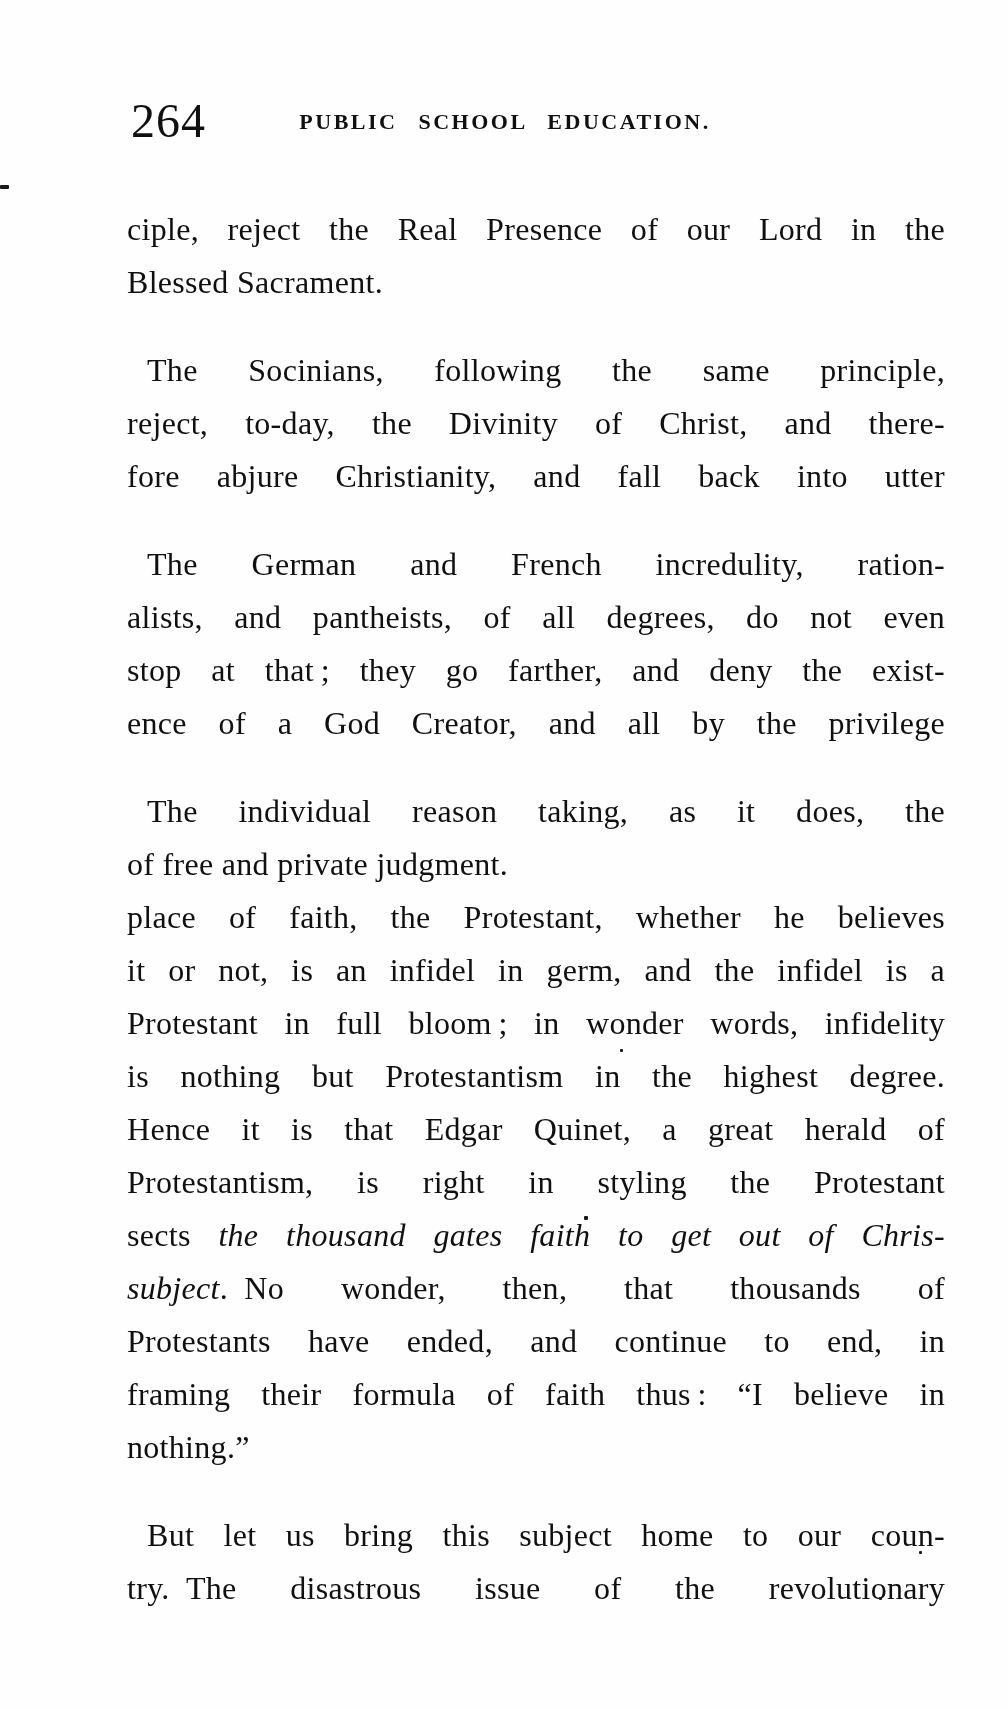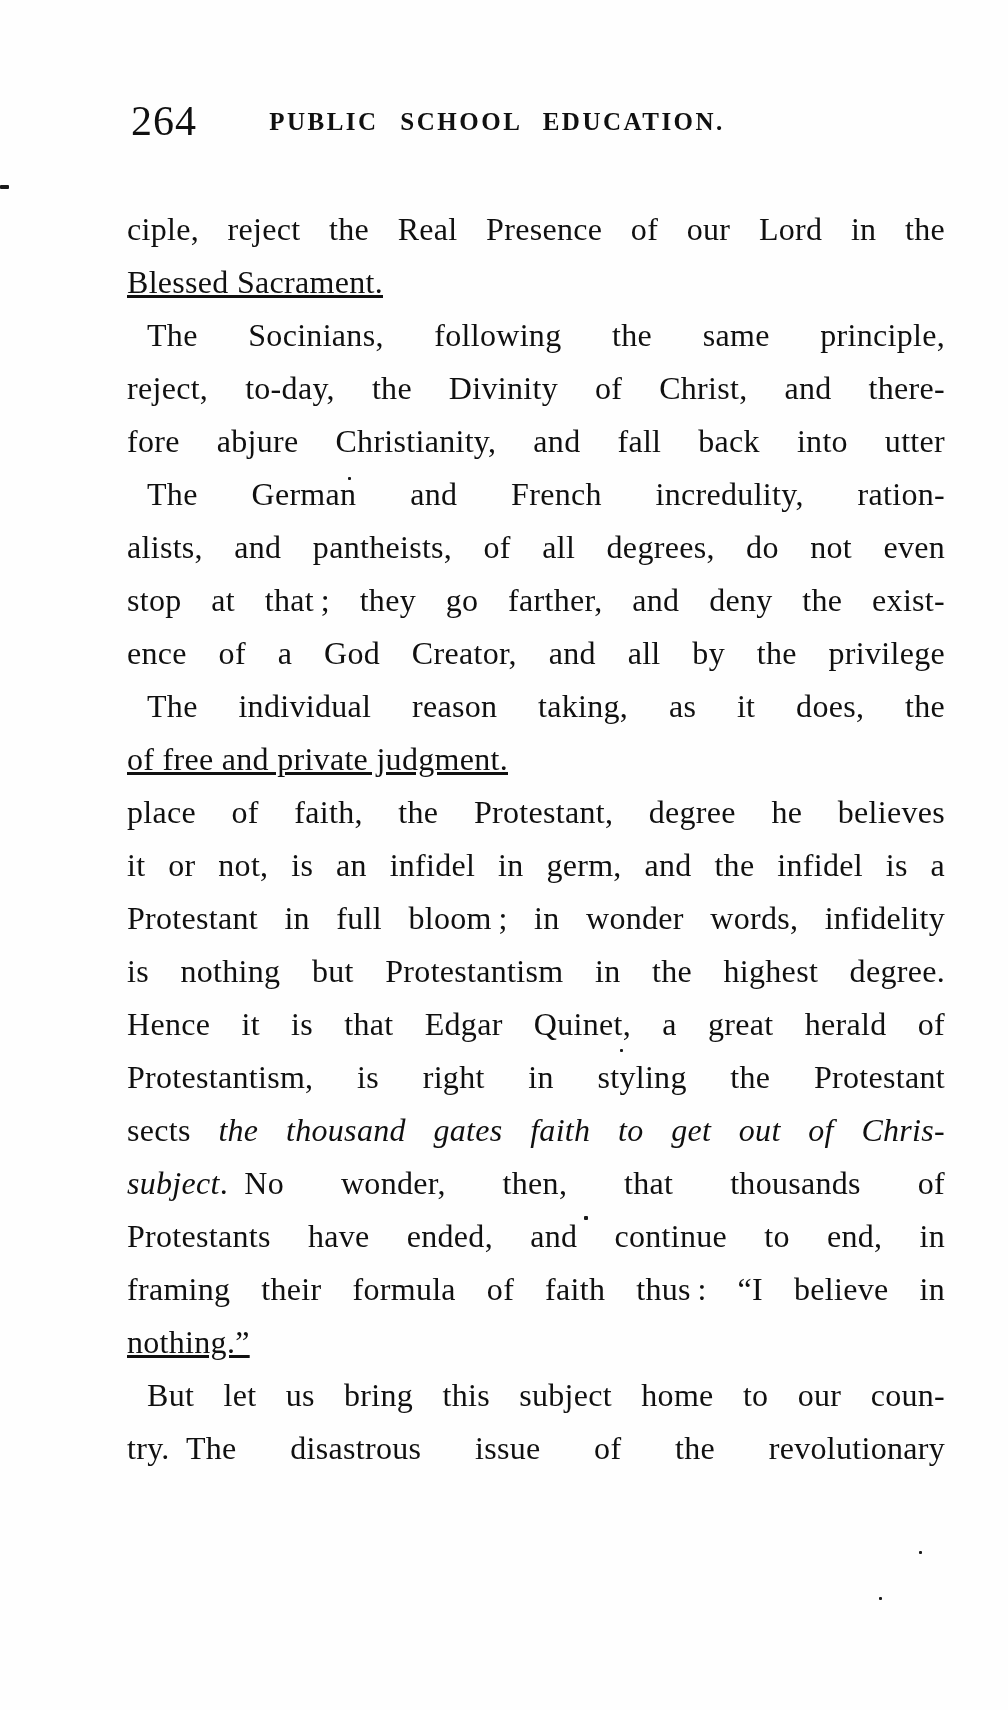--- a/index.html
+++ b/index.html
@@ -9,32 +9,32 @@
     height: 1710px;
     background: #fefefe;
     overflow: hidden;
     font-family: "Liberation Serif", "DejaVu Serif", serif;
     color: #101010;
   }
   .page-number {
     position: absolute;
     left: 131px;
     top: 97px;
-    font-size: 42px;
+    font-size: 48px;
     line-height: 48px;
     letter-spacing: 1px;
     text-align: center;
   }
   .running-title {
     position: absolute;
-    left: 127px;
+    left: 135px;
     top: 104px;
     width: 740px;
     text-align: center;
-    font-size: 25px;
+    font-size: 22px;
     line-height: 36px;
     font-weight: 700;
     letter-spacing: 2.5px;
     word-spacing: 13px;
     white-space: nowrap;
   }
   .page-body {
     position: absolute;
     left: 127px;
     top: 203px;
@@ -43,22 +43,22 @@
   .line {
     box-sizing: border-box;
     height: 53px;
     line-height: 53px;
     font-size: 32px;
     letter-spacing: 0.3px;
     white-space: nowrap;
     text-align: justify;
     text-align-last: justify;
   }
-  .line.ind { padding-left: 20px; }
-  .line.pend { text-align: left; text-align-last: left; text-decoration: underline; }
+  .line.ind { padding-left: 20px; margin-top: 35px; }
+  .line.pend { text-align: left; text-align-last: left; }
   .line em { font-style: italic; }
   .speck {
     position: absolute;
     background: #1a1a1a;
     border-radius: 1px;
   }
 </style>
 </head>
 <body>
 
@@ -73,21 +73,21 @@
       <div class="line pend"><span>Blessed Sacrament.</span></div>
       <div class="line ind"><span>The Socinians, following the same principle,</span></div>
       <div class="line"><span>reject, to-day, the Divinity of Christ, and there-</span></div>
       <div class="line"><span>fore abjure Christianity, and fall back into utter</span></div>
       <div class="line ind"><span>The German and French incredulity, ration-</span></div>
       <div class="line"><span>alists, and pantheists, of all degrees, do not even</span></div>
       <div class="line"><span>stop at that ; they go farther, and deny the exist-</span></div>
       <div class="line"><span>ence of a God Creator, and all by the privilege</span></div>
       <div class="line ind"><span>The individual reason taking, as it does, the</span></div>
       <div class="line pend"><span>of free and private judgment.</span></div>
-      <div class="line"><span>place of faith, the Protestant, degree he believes</span></div>
+      <div class="line"><span>place of faith, the Protestant, whether he believes</span></div>
       <div class="line"><span>it or not, is an infidel in germ, and the infidel is a</span></div>
       <div class="line"><span>Protestant in full bloom ; in wonder words, infidelity</span></div>
       <div class="line"><span>is nothing but Protestantism in the highest degree.</span></div>
       <div class="line"><span>Hence it is that Edgar Quinet, a great herald of</span></div>
       <div class="line"><span>Protestantism, is right in styling the Protestant</span></div>
       <div class="line"><span>sects </span><em>the thousand gates faith to get out of Chris-</em></div>
       <div class="line"><em>subject</em><span>. No wonder, then, that thousands of</span></div>
       <div class="line"><span>Protestants have ended, and continue to end, in</span></div>
       <div class="line"><span>framing their formula of faith thus : “I believe in</span></div>
       <div class="line pend"><span>nothing.”</span></div>

